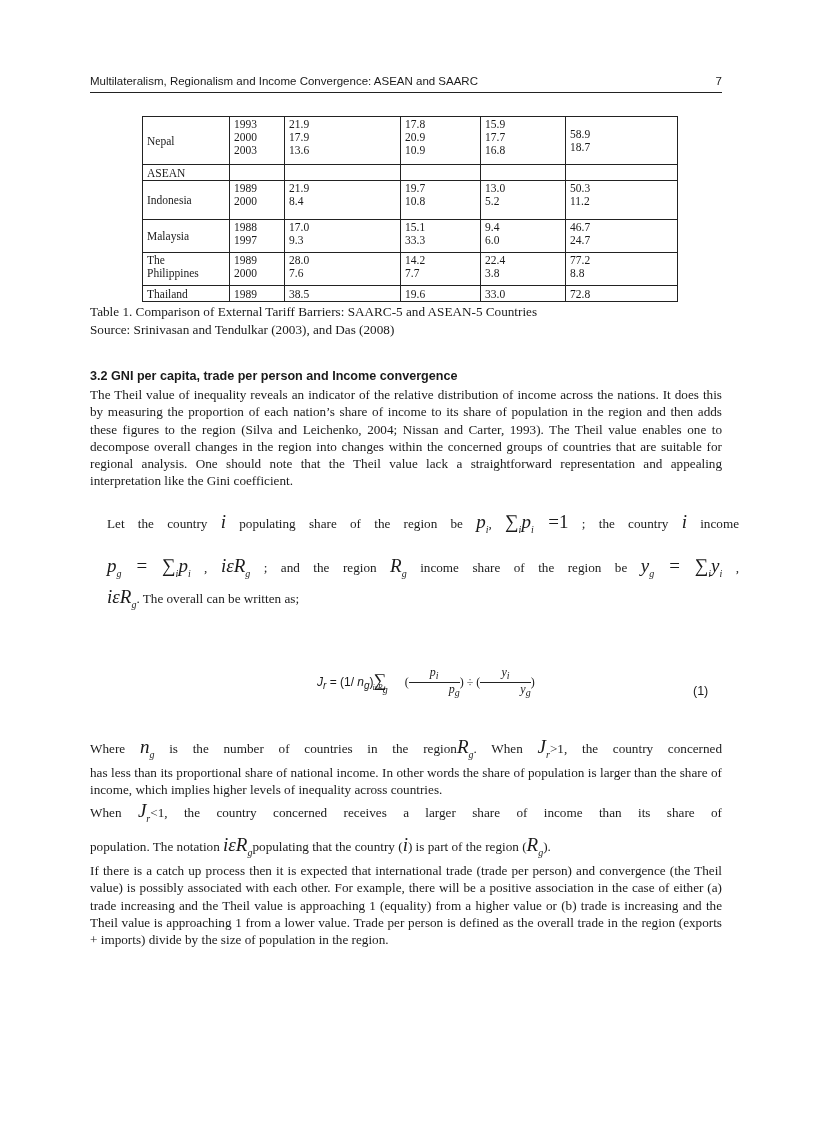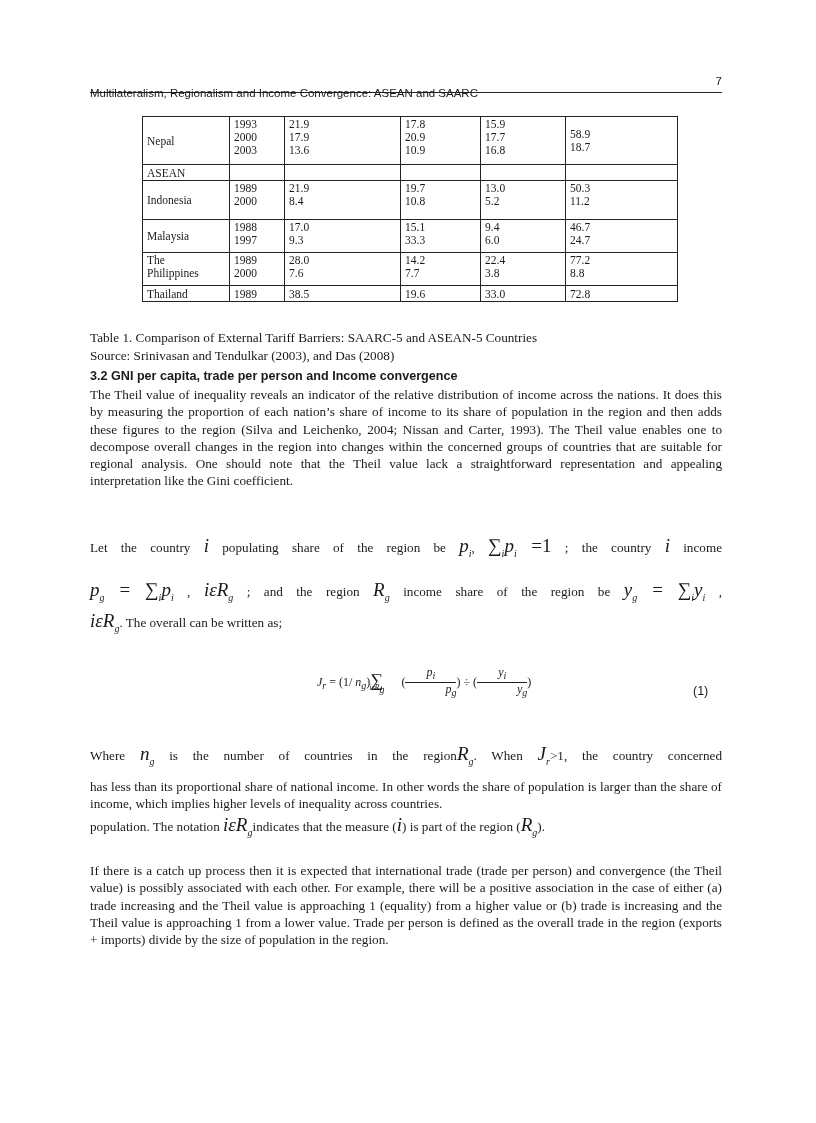--- a/index.html
+++ b/index.html
@@ -1,28 +1,28 @@
 <!DOCTYPE html>
 <html><head>
 <meta charset="utf-8">
 <style>
   html, body { margin: 0; padding: 0; background: #ffffff; }
   body { width: 816px; height: 1123px; position: relative; overflow: hidden; color: #1a1a1a; }
   .header { position: absolute; left: 90px; top: 72px; width: 632px; height: 20px; border-bottom: 1.5px solid #222;
     font-family: "Liberation Sans", sans-serif; font-size: 11.5px; }
-  .header .title { position: absolute; left: 0; top: 15px; text-align: center; }
+  .header .title { position: absolute; left: 0; top: 3px; text-align: center; }
   .header .pnum { position: absolute; right: 0; top: 3px; }
   table.data { position: absolute; left: 142px; top: 116px; border-collapse: collapse;
     font-family: "Liberation Serif", serif; font-size: 11.5px; line-height: 13px; }
   table.data td { border: 1.3px solid #222; padding: 1px 4px 0 4px; vertical-align: middle; }
   table.data td.stack { vertical-align: top; }
   .c1 { width: 78px; } .c2 { width: 46px; } .c3 { width: 107px; } .c4 { width: 71px; } .c5 { width: 76px; } .c6 { width: 103px; }
   .line { display: block; }
-  .serif { font-family: Liberation Serif, serif; }
-  .caption { position: absolute; left: 90px; top: 303px; font-family: "Liberation Serif", serif; font-size: 13.2px; line-height: 18px; margin-top: 26px; }
+  .serif { font-family: Liberation Sans, sans-serif; }
+  .caption { position: absolute; left: 90px; top: 303px; font-family: "Liberation Serif", serif; font-size: 13.2px; line-height: 18px; }
   .heading { position: absolute; left: 90px; top: 369px; font-family: "Liberation Sans", sans-serif; font-weight: bold; font-size: 12.6px; }
   .para { position: absolute; left: 90px; width: 632px; font-family: "Liberation Serif", serif; font-size: 13.2px; line-height: 17.3px; text-align: justify; }
   .para p { margin: 0; }
   .jline { text-align: justify; text-align-last: justify; }
   .math { font-family: "Liberation Serif", serif; font-style: italic; font-size: 19px; }
   .math-up { font-family: "Liberation Serif", serif; font-size: 19px; }
   sub { font-size: 10px; font-style: italic; }
   .eq { position: absolute; left: 317px; top: 666px; font-family: "Liberation Serif", serif; font-size: 12px; }
   .eqnum { position: absolute; left: 693px; top: 684px; font-family: "Liberation Sans", sans-serif; font-size: 12.5px; }
   .frac { display: inline-block; vertical-align: middle; text-align: center; font-style: italic; line-height: 12px; }
@@ -161,21 +161,21 @@
   <div>Table 1. Comparison of External Tariff Barriers: SAARC-5 and ASEAN-5 Countries</div>
   <div>Source: Srinivasan and Tendulkar (2003), and Das (2008)</div>
 </div>
 
 <div class="heading">3.2 GNI per capita, trade per person and Income convergence</div>
 
 <div class="para" style="top:386px">
   <p>The Theil value of inequality reveals an indicator of the relative distribution of income across the nations. It does this by measuring the proportion of each nation’s share of income to its share of population in the region and then adds these figures to the region (Silva and Leichenko, 2004; Nissan and Carter, 1993). The Theil value enables one to decompose overall changes in the region into changes within the concerned groups of countries that are suitable for regional analysis. One should note that the Theil value lack a straightforward representation and appealing interpretation like the Gini coefficient.</p>
 </div>
 
-<div class="para" style="top:528px; line-height:36px;">
+<div class="para" style="top:504px; line-height:36px;margin-left:17px;">
   <div class="jline">
     <span>Let the country</span> <span class="math">i</span> <span>populating share of the region be</span>
     <span class="math">p<sub>i</sub></span>, <span class="math-up">∑<sub>i</sub></span><span class="math">p<sub>i</sub></span><span class="math-up"> =1</span>
     <span>; the country</span> <span class="math">i</span> <span>income</span>
   </div>
   <div class="jline">
     <span class="math">p<sub>g</sub></span><span class="math-up"> = ∑<sub>i</sub></span><span class="math">p<sub>i</sub></span> , <span class="math">iεR<sub>g</sub></span>
     <span>; and the region</span> <span class="math">R<sub>g</sub></span> <span>income share of the region be</span>
     <span class="math">y<sub>g</sub></span><span class="math-up"> = ∑<sub>i</sub></span><span class="math">y<sub>i</sub></span> ,
   </div>
@@ -184,24 +184,27 @@
   </div>
 </div>
 
 <div class="eq">
   <span class="serif"><i>J<sub>r</sub></i> = (1/ <i>n<sub>g</sub></i>)</span><span style="font-size:18px">∑</span><span style="font-size:8px; position:relative; top:4px; left:-14px; font-style:italic;text-align:center;">iεR<sub>g</sub></span>
   (<span class="frac"><span class="num">p<sub>i</sub></span><span class="den">p<sub>g</sub></span></span>) ÷ (<span class="frac"><span class="num">y<sub>i</sub></span><span class="den">y<sub>g</sub></span></span>)
 </div>
 <div class="eqnum">(1)</div>
 
 <div class="para" style="top:738px">
-  <div class="jline" style="line-height:32px">
+  <div class="jline" style="line-height:18px">
     <span>Where</span> <span class="math">n<sub>g</sub></span> <span>is the number of countries in the region</span><span class="math">R<sub>g</sub></span><span>. When</span> <span class="math">J<sub>r</sub></span><span>&gt;1, the country concerned</span>
   </div>
   <p>has less than its proportional share of national income. In other words the share of population is larger than the share of income, which implies higher levels of inequality across countries.</p>
+  <div class="jline" style="line-height:26px">
+    <span>When</span> <span class="math">J<sub>r</sub></span><span>&lt;1, the country concerned receives a larger share of income than its share of</span>
+  </div>
   <div style="line-height:26px">
-    <span>population. The notation</span> <span class="math">iεR<sub>g</sub></span><span>indicates that the measure (</span><span class="math">i</span><span>) is part of the region (</span><span class="math">R<sub>g</sub></span><span>).</span>
+    <span>population. The notation</span> <span class="math">iεR<sub>g</sub></span><span>populating that the country (</span><span class="math">i</span><span>) is part of the region (</span><span class="math">R<sub>g</sub></span><span>).</span>
   </div>
 </div>
 
 <div class="para" style="top:862px">
   <p>If there is a catch up process then it is expected that international trade (trade per person) and convergence (the Theil value) is possibly associated with each other. For example, there will be a positive association in the case of either (a) trade increasing and the Theil value is approaching 1 (equality) from a higher value or (b) trade is increasing and the Theil value is approaching 1 from a lower value. Trade per person is defined as the overall trade in the region (exports + imports) divide by the size of population in the region.</p>
 </div>
 
 </body></html>

